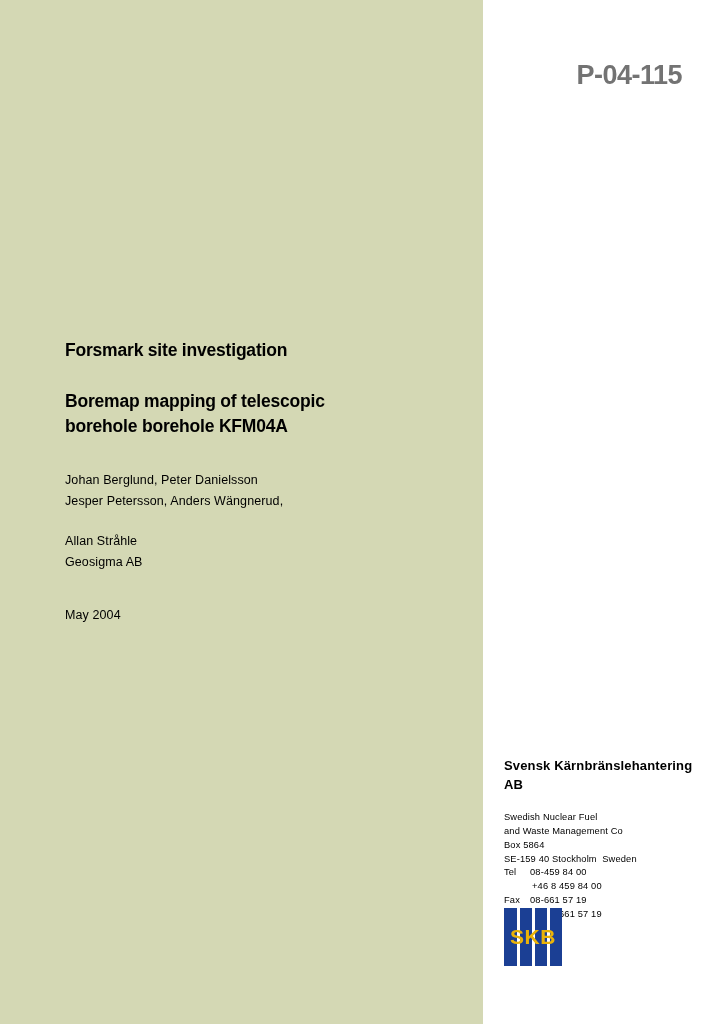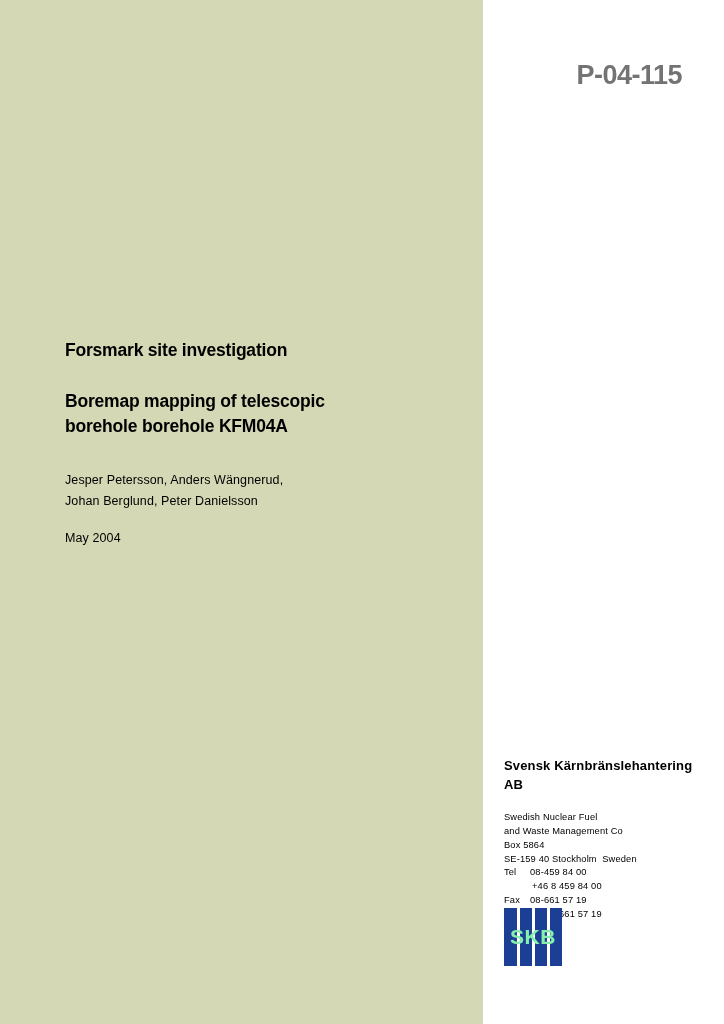--- a/index.html
+++ b/index.html
@@ -125,21 +125,21 @@
   .logo .s2 { left: 28px; }
   .logo .s3 { left: 43px; }
   .logo .logo-text {
     position: absolute;
     left: 0;
     top: 0;
     width: 58px;
     height: 58px;
     line-height: 58px;
     text-align: center;
-    color: #86efac;
+    color: #eab308;
     font-size: 21px;
     font-weight: bold;
     letter-spacing: 0.5px;
     font-family: "Liberation Sans", sans-serif;
     z-index: 2;
   }
 </style>
 </head>
 <body>
 
@@ -149,22 +149,26 @@
 
   <div class="report-number">P-04-115</div>
 
   <div class="title-block">
     <div class="series-title">Forsmark site investigation</div>
     <div class="main-title">
       <div>Boremap mapping of telescopic</div>
       <div>borehole borehole KFM04A</div>
     </div>
     <div class="authors">
+      <div>Johan Berglund, Peter Danielsson</div>
       <div>Jesper Petersson, Anders Wängnerud,</div>
-      <div>Johan Berglund, Peter Danielsson</div>
+    </div>
+    <div class="authors-2">
+      <div>Allan Stråhle</div>
+      <div>Geosigma AB</div>
     </div>
     <div class="pub-date">May 2004</div>
   </div>
 
   <div class="publisher">
     <div class="pub-name">Svensk Kärnbränslehantering AB</div>
     <div class="pub-line">Swedish Nuclear Fuel</div>
     <div class="pub-line">and Waste Management Co</div>
     <div class="pub-line">Box 5864</div>
     <div class="pub-line">SE-159 40 Stockholm  Sweden</div>

